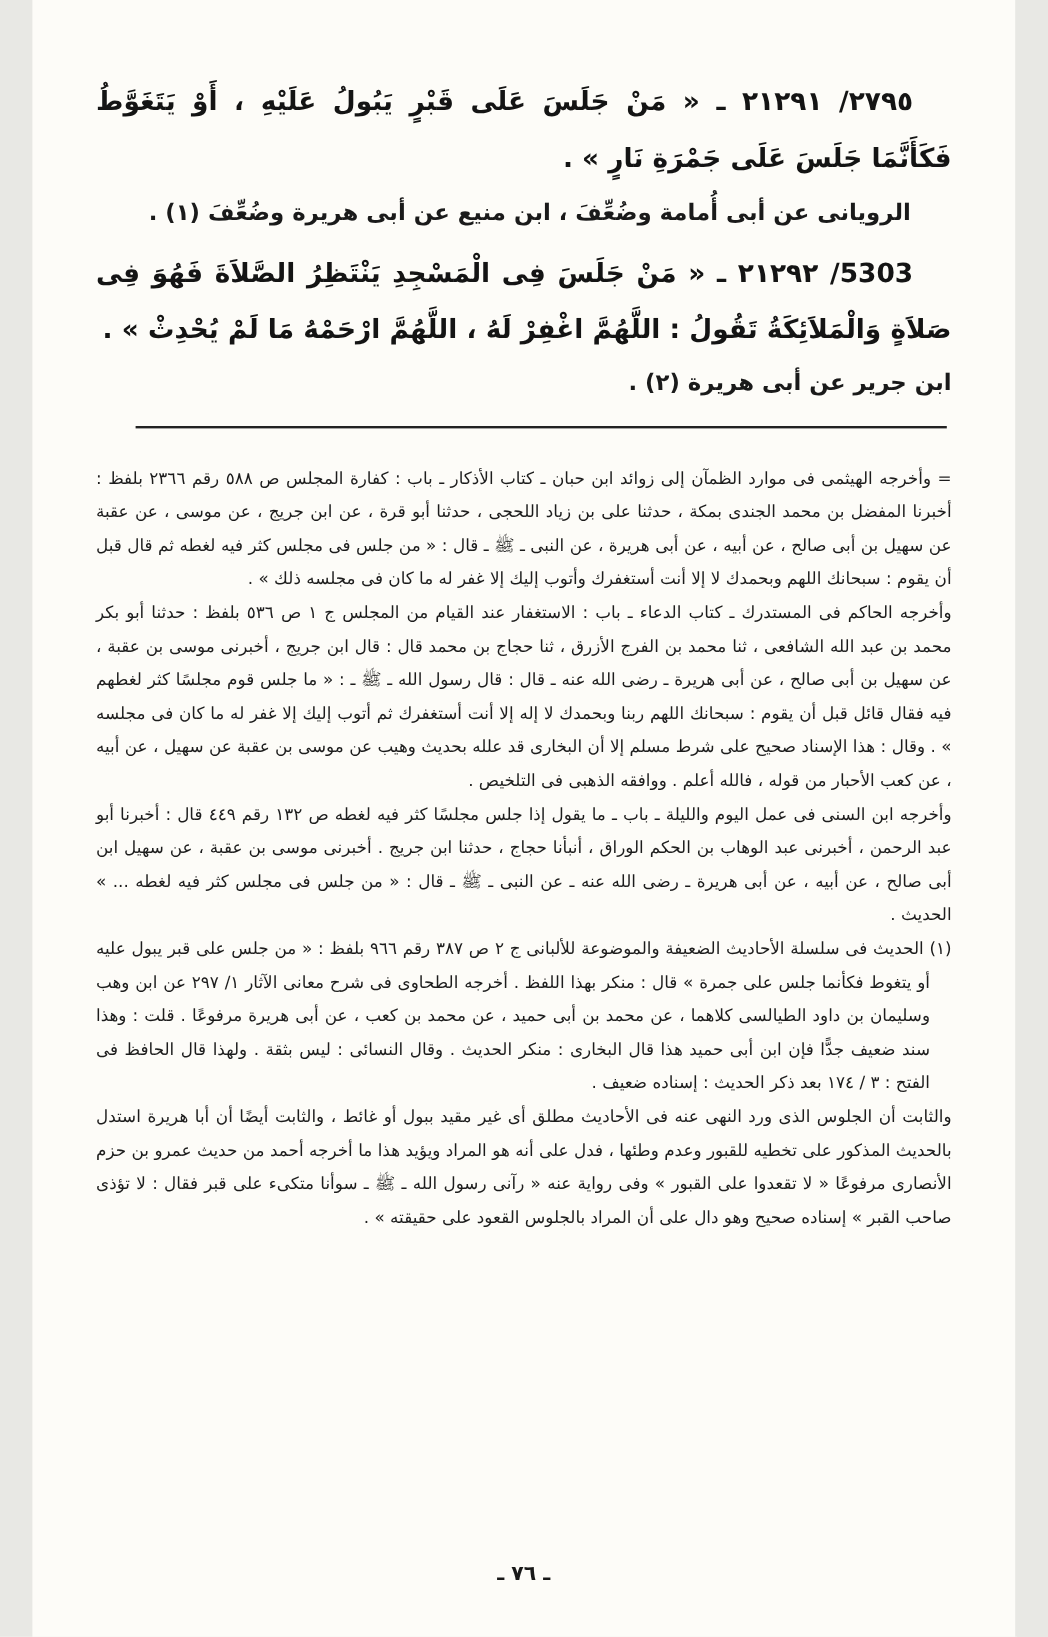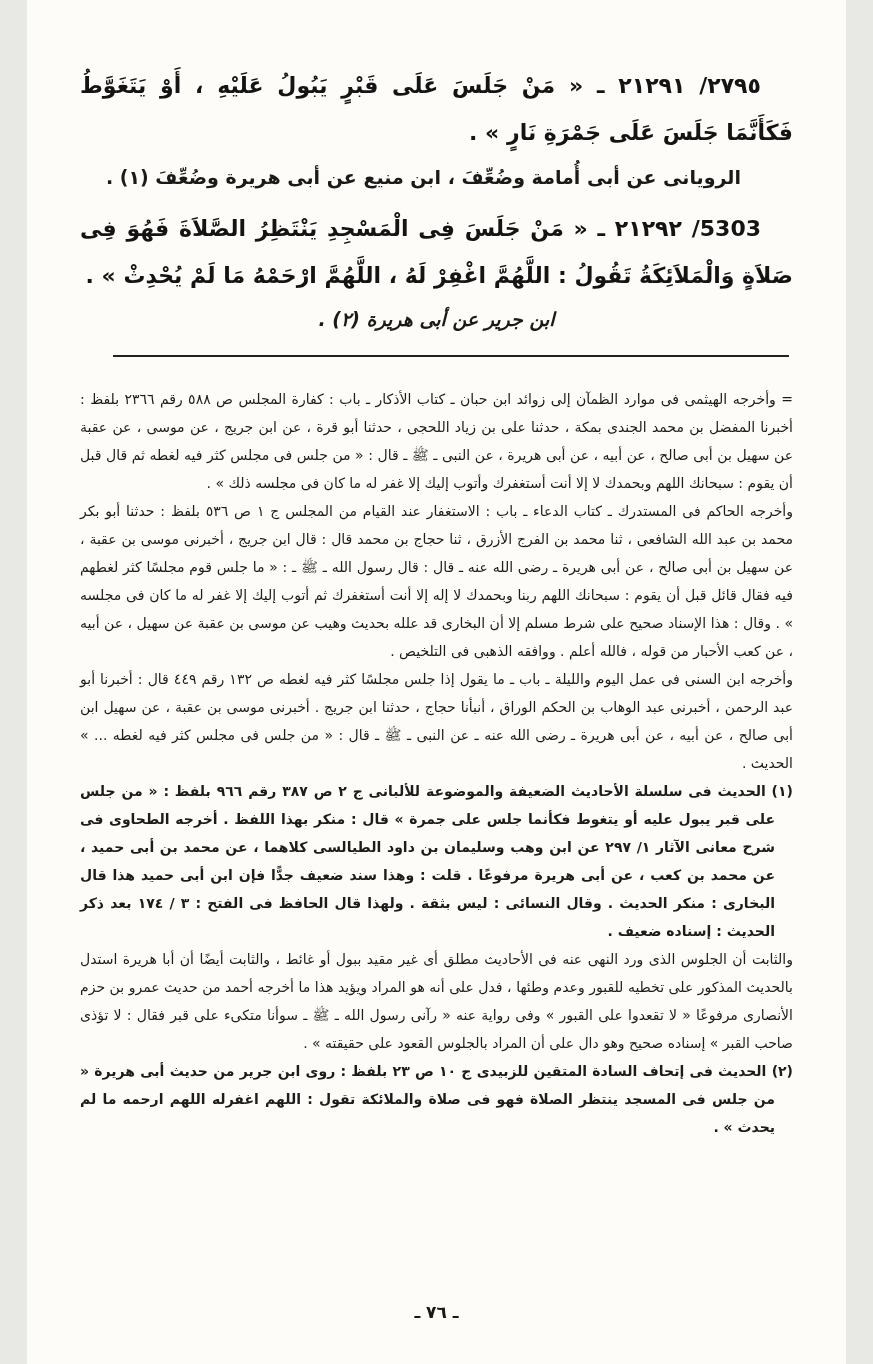--- a/index.html
+++ b/index.html
@@ -29,51 +29,49 @@
     margin: 0;
     font-size: 22px;
     font-weight: 700;
     line-height: 2.15;
     text-align: justify;
     text-indent: 32px; 
     color: #141414;
   }
   .hadith-number { letter-spacing: 1px; }
   .hadith-source {
-    margin: 2px 52px 10px 0;
+    margin: 2px 34px 10px 0;
     font-size: 19px;
     font-weight: 600;
     line-height: 1.9;
     color: #1a1a1a;
   }
   .hadith-source.centered {
     margin: 2px 0 6px 0;
-    text-align: center;
-    font-style: italic;
+    text-align: right;
   }
   
   .separator {
     height: 0;
     border-top: 2px solid #222;
     width: 676px;
     margin: 18px 4px 0 auto; 
   }
   
   .footnotes {
     margin-top: 28px;
     font-size: 14px;
     line-height: 2.0;
     text-align: justify;
     color: #1c1c1c;
   }
   .footnotes p { margin: 0; }
   .footnotes p.fn-hang {
     padding-right: 18px;
     text-indent: -18px; 
-    font-weight: bold;
   }
   
   .page-number {
     position: absolute;
     bottom: 42px;
     left: 0;
     right: 0;
     text-align: center;
     font-size: 17px;
     font-weight: 600;
@@ -97,19 +95,18 @@
     </section>
 
     <div class="separator"></div>
 
     <section class="footnotes">
       <p>= وأخرجه الهيثمى فى موارد الظمآن إلى زوائد ابن حبان ـ كتاب الأذكار ـ باب : كفارة المجلس ص ٥٨٨ رقم ٢٣٦٦ بلفظ : أخبرنا المفضل بن محمد الجندى بمكة ، حدثنا على بن زياد اللحجى ، حدثنا أبو قرة ، عن ابن جريج ، عن موسى ، عن عقبة عن سهيل بن أبى صالح ، عن أبيه ، عن أبى هريرة ، عن النبى ـ ﷺ ـ قال : « من جلس فى مجلس كثر فيه لغطه ثم قال قبل أن يقوم : سبحانك اللهم وبحمدك لا إلا أنت أستغفرك وأتوب إليك إلا غفر له ما كان فى مجلسه ذلك » .</p>
       <p>وأخرجه الحاكم فى المستدرك ـ كتاب الدعاء ـ باب : الاستغفار عند القيام من المجلس ج ١ ص ٥٣٦ بلفظ : حدثنا أبو بكر محمد بن عبد الله الشافعى ، ثنا محمد بن الفرج الأزرق ، ثنا حجاج بن محمد قال : قال ابن جريج ، أخبرنى موسى بن عقبة ، عن سهيل بن أبى صالح ، عن أبى هريرة ـ رضى الله عنه ـ قال : قال رسول الله ـ ﷺ ـ : « ما جلس قوم مجلسًا كثر لغطهم فيه فقال قائل قبل أن يقوم : سبحانك اللهم ربنا وبحمدك لا إله إلا أنت أستغفرك ثم أتوب إليك إلا غفر له ما كان فى مجلسه » . وقال : هذا الإسناد صحيح على شرط مسلم إلا أن البخارى قد علله بحديث وهيب عن موسى بن عقبة عن سهيل ، عن أبيه ، عن كعب الأحبار من قوله ، فالله أعلم . ووافقه الذهبى فى التلخيص .</p>
       <p>وأخرجه ابن السنى فى عمل اليوم والليلة ـ باب ـ ما يقول إذا جلس مجلسًا كثر فيه لغطه ص ١٣٢ رقم ٤٤٩ قال : أخبرنا أبو عبد الرحمن ، أخبرنى عبد الوهاب بن الحكم الوراق ، أنبأنا حجاج ، حدثنا ابن جريج . أخبرنى موسى بن عقبة ، عن سهيل ابن أبى صالح ، عن أبيه ، عن أبى هريرة ـ رضى الله عنه ـ عن النبى ـ ﷺ ـ قال : « من جلس فى مجلس كثر فيه لغطه ... » الحديث .</p>
       <p class="fn-hang">(١) الحديث فى سلسلة الأحاديث الضعيفة والموضوعة للألبانى ج ٢ ص ٣٨٧ رقم ٩٦٦ بلفظ : « من جلس على قبر يبول عليه أو يتغوط فكأنما جلس على جمرة » قال : منكر بهذا اللفظ . أخرجه الطحاوى فى شرح معانى الآثار ١/ ٢٩٧ عن ابن وهب وسليمان بن داود الطيالسى كلاهما ، عن محمد بن أبى حميد ، عن محمد بن كعب ، عن أبى هريرة مرفوعًا . قلت : وهذا سند ضعيف جدًّا فإن ابن أبى حميد هذا قال البخارى : منكر الحديث . وقال النسائى : ليس بثقة . ولهذا قال الحافظ فى الفتح : ٣ / ١٧٤ بعد ذكر الحديث : إسناده ضعيف .</p>
       <p>والثابت أن الجلوس الذى ورد النهى عنه فى الأحاديث مطلق أى غير مقيد ببول أو غائط ، والثابت أيضًا أن أبا هريرة استدل بالحديث المذكور على تخطيه للقبور وعدم وطئها ، فدل على أنه هو المراد ويؤيد هذا ما أخرجه أحمد من حديث عمرو بن حزم الأنصارى مرفوعًا « لا تقعدوا على القبور » وفى رواية عنه « رآنى رسول الله ـ ﷺ ـ سوأنا متكىء على قبر فقال : لا تؤذى صاحب القبر » إسناده صحيح وهو دال على أن المراد بالجلوس القعود على حقيقته » .</p>
-      <p class="fn-hang">(٢) الحديث فى إتحاف السادة المتقين للزبيدى ج ١٠ ص ٢٣ بلفظ : روى ابن جرير من حديث أبى هريرة « من جلس فى المسجد ينتظر الصلاة فهو فى صلاة والملائكة تقول : اللهم اغفرله اللهم ارحمه ما لم يحدث » .</p>
     </section>
 
   </main>
 
   <div class="page-number">ـ ٧٦ ـ</div>
 </div>
 
 </body></html>

